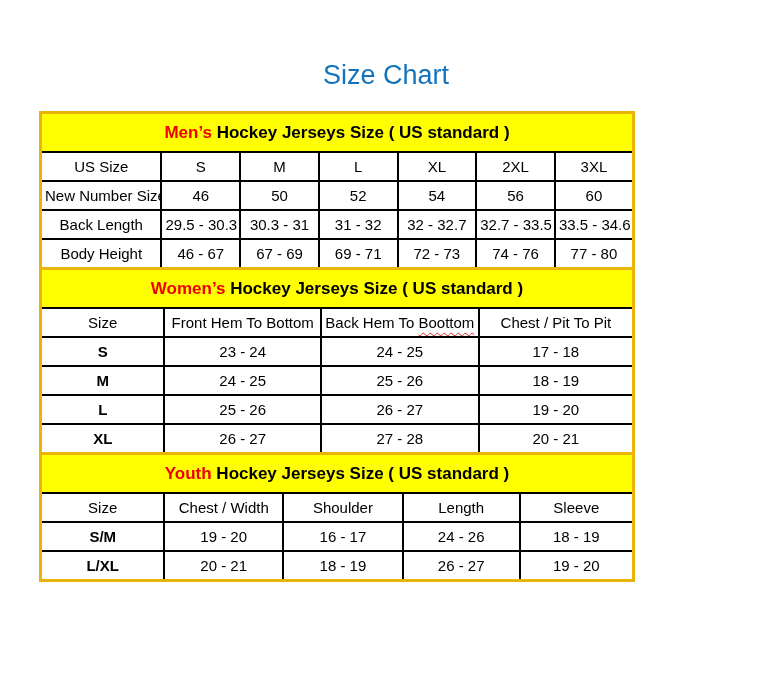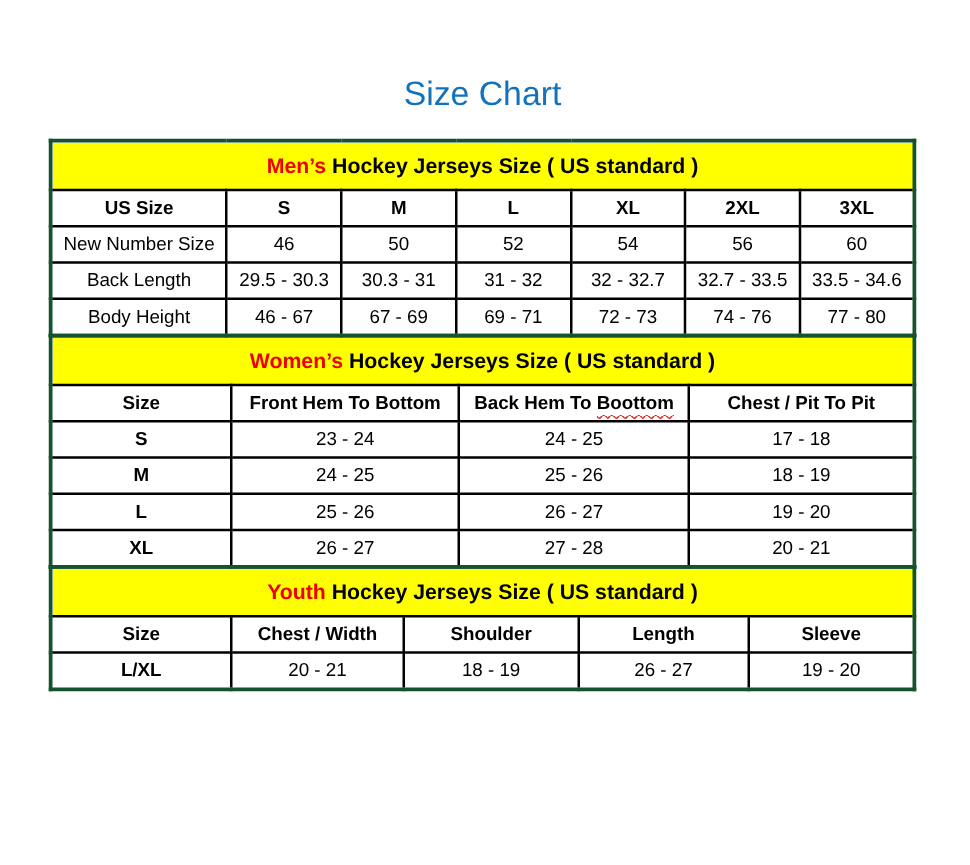--- a/index.html
+++ b/index.html
@@ -21,23 +21,23 @@
     font-weight: normal;
     color: var(--title-blue, #1273BC);
     letter-spacing: 0px;
   }
   #tables {
     margin-top: 20px;
   }
   table.size-table {
     border-collapse: collapse;
     table-layout: fixed;
-    width: 694px;
+    width: 596px;
     margin-left: 39px;
-    border: 3px solid #14532d;
+    border: 3px solid #eab308;
   }
   table.size-table + table.size-table {
     margin-top: -3px; 
   }
   table.size-table td,
   table.size-table th {
     border: 2px solid #000;
     text-align: center;
     vertical-align: middle;
     padding: 1px 3px;
@@ -47,21 +47,21 @@
     overflow: hidden;
     white-space: nowrap;
   }
   tr.band td {
     background: var(--band-bg, #FFFF00);
     font-weight: bold;
     font-size: 17px;
     height: 35px;
   }
   tr.band .hl { color: var(--highlight, #EE0000); }
-  table.size-table th { font-weight: bold; }
+  table.size-table th { font-weight: normal; }
   td.bold { font-weight: bold; }
   .misspell {
     text-decoration: underline;
     text-decoration-style: wavy;
     text-decoration-color: var(--squiggle, #DD2222);
     text-decoration-thickness: 1px;
     text-underline-offset: 4px;
     text-decoration-skip-ink: none;
   }
 </style>
@@ -179,20 +179,27 @@
             <td colspan="5"><span class="hl">Youth</span><span> Hockey Jerseys Size ( US standard )</span></td>
           </tr>
           <tr>
             <th>Size</th>
             <th>Chest / Width</th>
             <th>Shoulder</th>
             <th>Length</th>
             <th>Sleeve</th>
           </tr>
           <tr>
+            <td class="bold">S/M</td>
+            <td>19 - 20</td>
+            <td>16 - 17</td>
+            <td>24 - 26</td>
+            <td>18 - 19</td>
+          </tr>
+          <tr>
             <td class="bold">L/XL</td>
             <td>20 - 21</td>
             <td>18 - 19</td>
             <td>26 - 27</td>
             <td>19 - 20</td>
           </tr>
         </tbody>
       </table>
     </div>
 </div>

